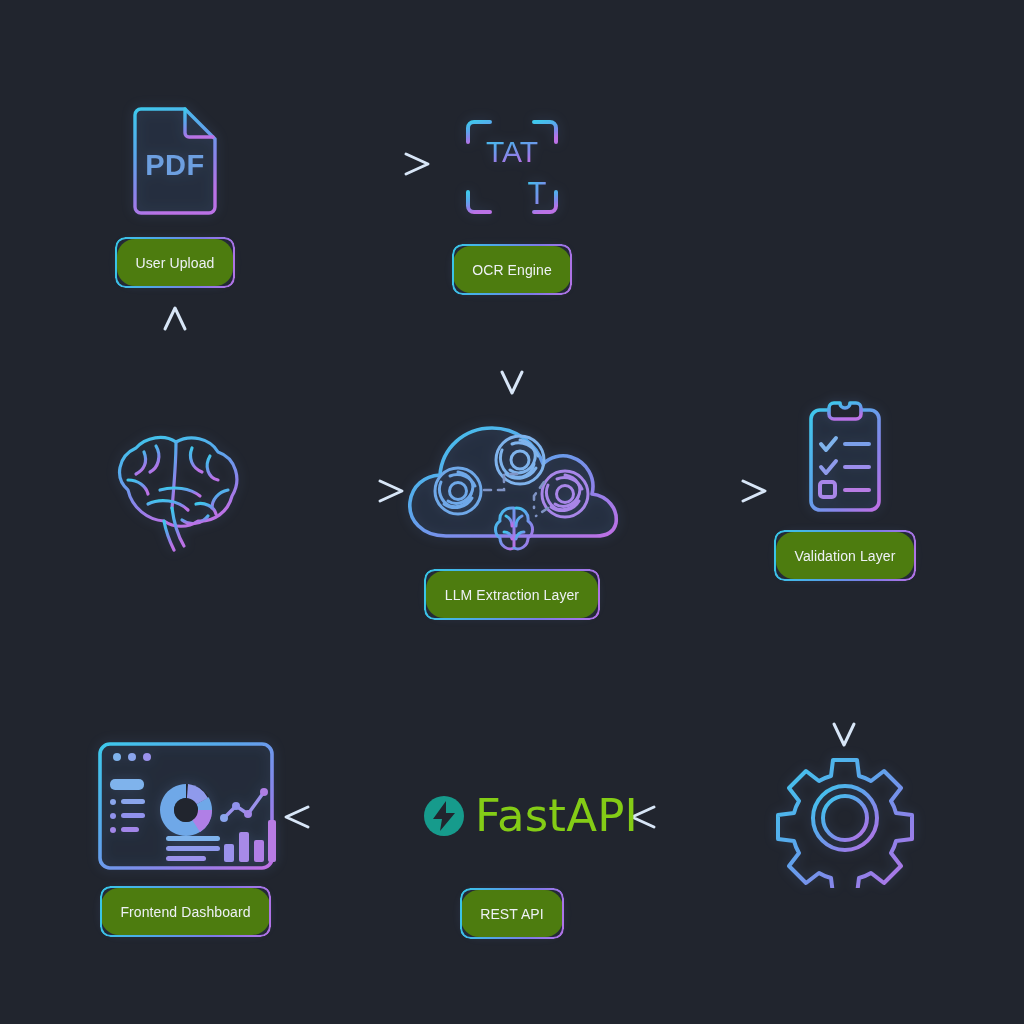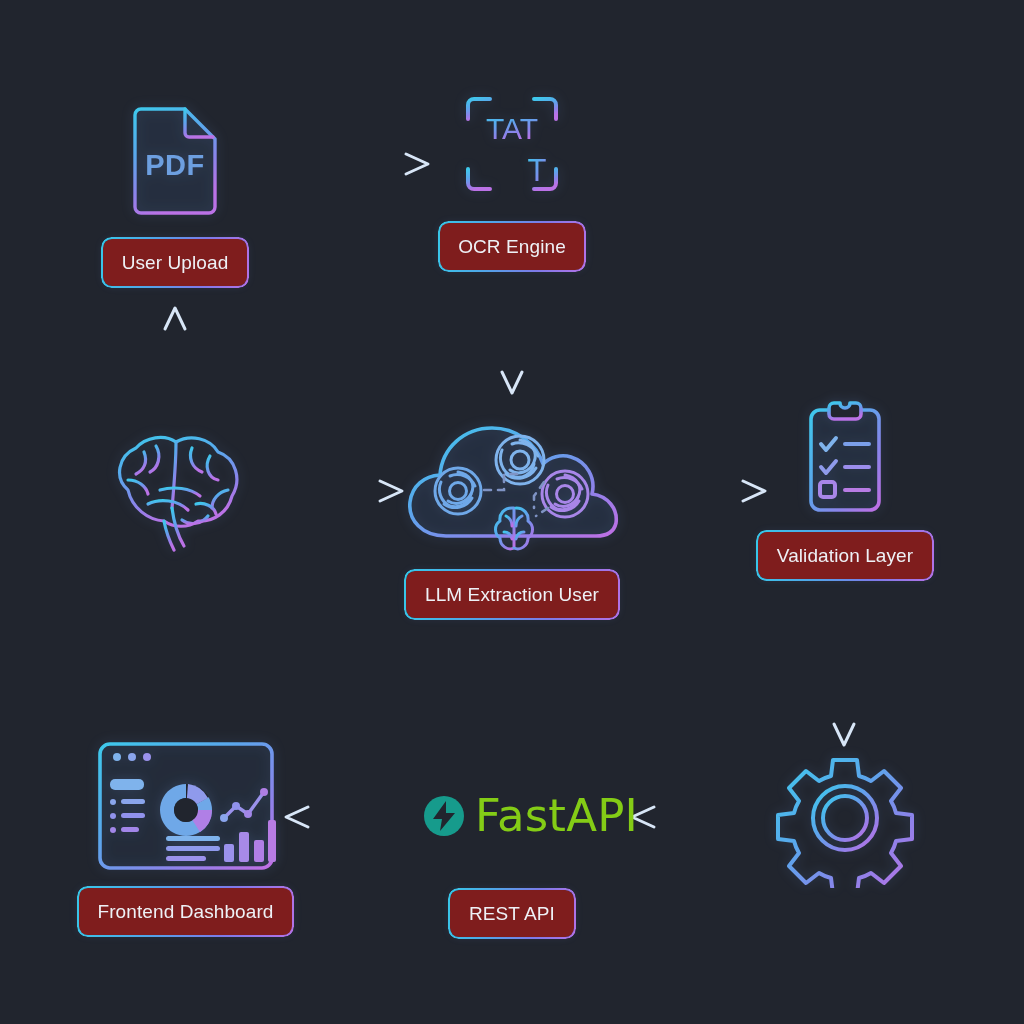--- a/index.html
+++ b/index.html
@@ -39,24 +39,24 @@
 
   
   .pill {
     position: relative;
     display: inline-flex;
     align-items: center;
     justify-content: center;
     box-sizing: border-box;
     height: 47px;
     padding: 0 19px;
-    border-radius: 9px;
-    background: #7f1d1d;
+    border-radius: 18px;
+    background: #4d7c0f;
     color: #eef1f6;
-    font-size: 19px;
+    font-size: 14px;
     letter-spacing: 0.1px;
     white-space: nowrap;
     box-shadow: 0 0 10px rgba(125,160,255,0.13);
   }
   .pill::before {
     content: "";
     position: absolute;
     inset: -1.6px;
     border-radius: 10.5px;
     padding: 1.6px;
@@ -175,21 +175,21 @@
         <path d="M6 10 a6 6 0 0 1 6 -6 h44 l30 30 v68 a6 6 0 0 1 -6 6 h-68 a6 6 0 0 1 -6 -6 z" fill="rgba(70,120,190,0.10)" stroke="url(#gradCP)" stroke-width="3.4" stroke-linejoin="round"></path>
         <path d="M56 4 v24 a4 4 0 0 0 4 4 h24" fill="none" stroke="url(#gradCP)" stroke-width="3.4" stroke-linejoin="round" stroke-linecap="round"></path>
         <text x="46" y="70" text-anchor="middle" fill="#6d9fe0" font-family="'Liberation Sans',sans-serif" font-size="29" font-weight="bold" letter-spacing="0.5">PDF</text>
       </svg>
     </span>
     <div class="pill" style="margin-top:22px;">
       <span>User Upload</span>
     </div>
   </div>
 
-  <div class="node" style="left:422px; top:89px; width:180px;">
+  <div class="node" style="left:422px; top:112px; width:180px;">
     <span class="icon-wrap">
       <svg width="108" height="112" viewBox="0 0 108 112">
 
         <path d="M10 30 v-14 a6 6 0 0 1 6 -6 h16" fill="none" stroke="url(#gradCP)" stroke-width="4" stroke-linecap="round" stroke-linejoin="round"></path>
         <path d="M98 30 v-14 a6 6 0 0 0 -6 -6 h-16" fill="none" stroke="url(#gradCP)" stroke-width="4" stroke-linecap="round" stroke-linejoin="round"></path>
         <path d="M10 80 v14 a6 6 0 0 0 6 6 h16" fill="none" stroke="url(#gradCP)" stroke-width="4" stroke-linecap="round" stroke-linejoin="round"></path>
         <path d="M98 80 v14 a6 6 0 0 1 -6 6 h-16" fill="none" stroke="url(#gradCP)" stroke-width="4" stroke-linecap="round" stroke-linejoin="round"></path>
 
         <text x="54" y="50" text-anchor="middle" fill="url(#gradCP)" font-family="'Liberation Sans',sans-serif" font-size="30" letter-spacing="0">TAT</text>
 
@@ -281,21 +281,21 @@
                    C130 134 122 139 116 136"></path>
           <path d="M116 92 v48"></path>
           <path d="M108 104 C112 106 114 110 114 114"></path>
           <path d="M124 104 C120 106 118 110 118 114"></path>
           <path d="M106 120 C110 120 113 123 114 127"></path>
           <path d="M126 120 C122 120 119 123 118 127"></path>
         </g>
       </svg>
     </span>
     <div class="pill" style="margin-top:14px;">
-      <span>LLM Extraction User</span>
+      <span>LLM Extraction Layer</span>
     </div>
   </div>
 
   <div class="node" style="left:739px; top:396px; width:212px;">
     <span class="icon-wrap">
       <svg width="96" height="122" viewBox="0 0 96 122">
 
         <rect x="14" y="14" width="68" height="100" rx="9" fill="rgba(60,110,180,0.10)" stroke="url(#gradCPd)" stroke-width="3.6"></rect>
 
         <path d="M32 18 v-6 a5 5 0 0 1 5 -5 h6 a5 5 0 0 0 10 0 h6 a5 5 0 0 1 5 5 v6 a5 5 0 0 1 -5 5 h-22 a5 5 0 0 1 -5 -5 z" fill="#21252e" stroke="url(#gradCP)" stroke-width="3.6" stroke-linejoin="round"></path>

